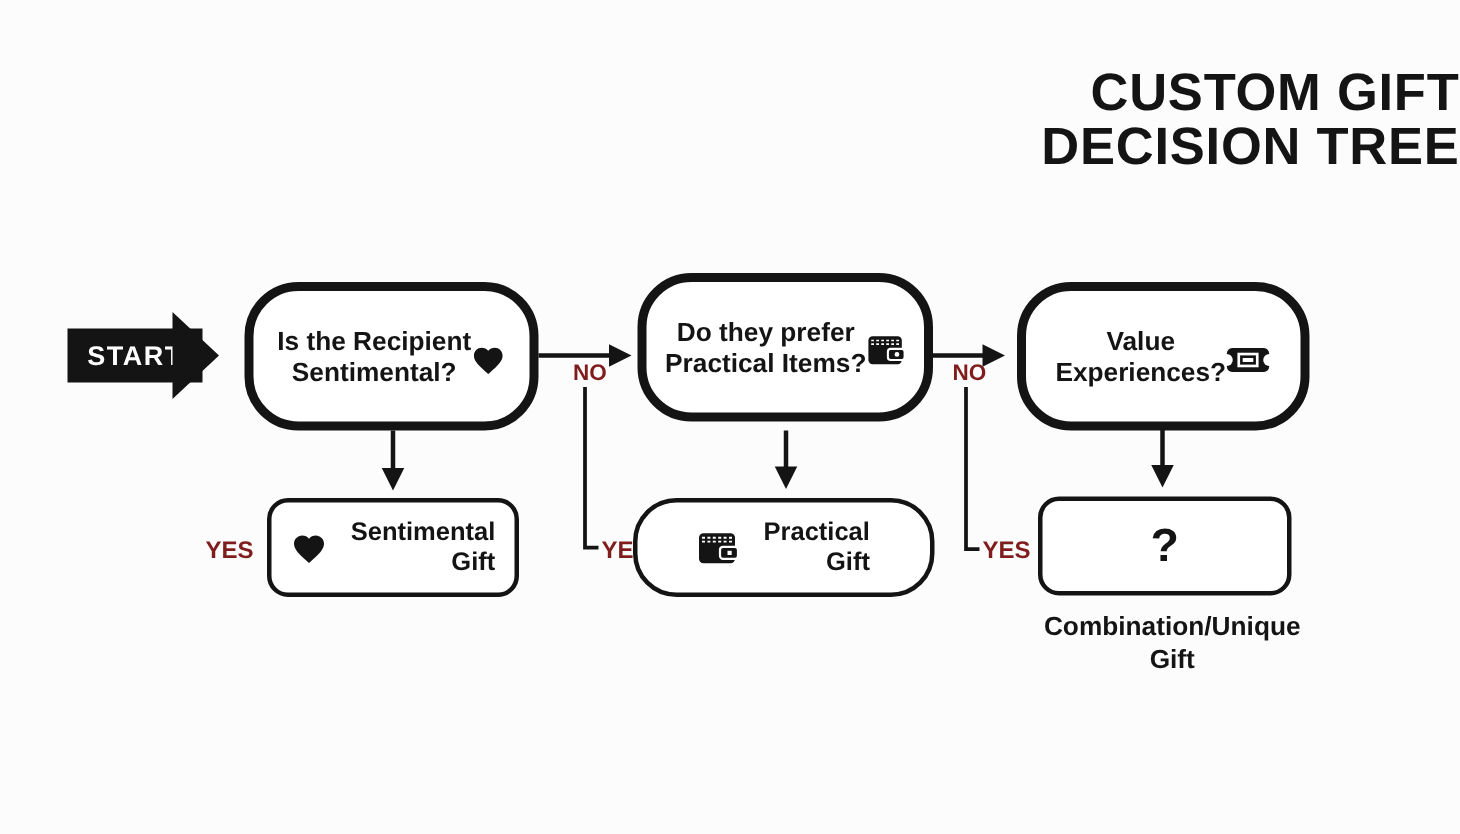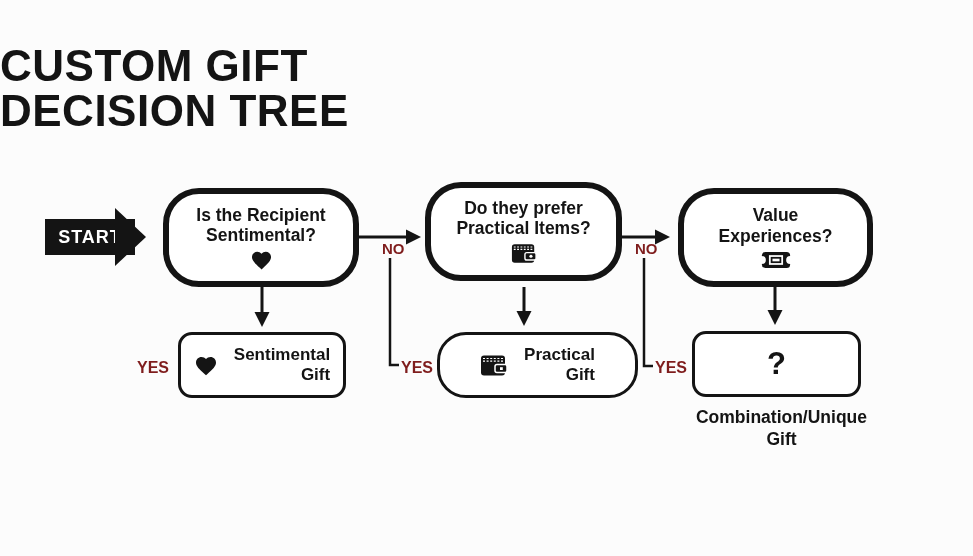--- a/index.html
+++ b/index.html
@@ -5,57 +5,57 @@
   html,body { margin:0; padding:0; background:#fcfcfc; }
   .canvas {
     position:relative; width:973px; height:556px;
     background:#fcfcfc; overflow:hidden;
     font-family:"Liberation Sans","DejaVu Sans",sans-serif;
     color:#141414;
   }
   
   .title {
     position:absolute; top:44px; left:0; width:973px;
-    text-align:left; font-weight:800; font-size:44px;
+    text-align:right; font-weight:800; font-size:35px;
     line-height:1.02; letter-spacing:0.5px; color:#141414;
   }
   
   .start { position:absolute; left:25px; top:208px; width:121px; height:58px; }
   .start-body {
     position:absolute; left:0; top:11px; width:90px; height:36px;
     background:#141414; display:flex; align-items:center; justify-content:center;margin-left:20px;
   }
   .start-head {
     position:absolute; left:90px; top:0; width:0; height:0;
     border-left:31px solid #141414;
     border-top:29px solid transparent;
     border-bottom:29px solid transparent;
   }
   .start-label { color:#ffffff; font-weight:800; font-size:18px; letter-spacing:1px; }
   
   .qbox {
     position:absolute; background:#ffffff;
     border:6px solid #141414; border-radius:36px;
-    display:flex; flex-direction:column; align-items:center; justify-content:center;
+    display:flex; align-items:center; justify-content:center;
     box-sizing:border-box;
   }
   .qbox1 { left:163px; top:188px; width:196px; height:99px; }
   .qbox2 { left:425px; top:182px; width:197px; height:99px; }
   .qbox3 { left:678px; top:188px; width:195px; height:99px; }
   .qtext { font-size:17.5px; font-weight:800; text-align:center; line-height:1.16; }
   .qicon { margin-top:4px; display:flex; align-items:center; justify-content:center; }
   
   .rbox {
     position:absolute; background:#ffffff;
     border:3px solid #141414; border-radius:14px;
     display:flex; align-items:center; justify-content:center; gap:16px;
     box-sizing:border-box;
   }
   .rbox1 { left:178px; top:332px; width:168px; height:66px; }
-  .rbox2 { left:437px; top:332px; width:201px; height:66px; border-width:3.5px;border-radius:29px; }
+  .rbox2 { left:422px; top:332px; width:201px; height:66px; border-width:3.5px;border-radius:29px; }
   .rbox3 { left:692px; top:331px; width:169px; height:66px; }
   .rtext { font-size:17px; font-weight:800; text-align:right; line-height:1.15; }
   .ricon { display:flex; align-items:center; justify-content:center; }
   .qmark { font-size:31px; font-weight:800; line-height:1; transform:translateY(-1px); }
   
   .edge-label { position:absolute; font-weight:700; font-size:15px; color:#7f1d1d; }
   .lbl-no1  { left:382px; top:240px; }
   .lbl-no2  { left:635px; top:240px; }
   .lbl-yes1 { left:137px; top:359px; font-size:16px; }
   .lbl-yes2 { left:401px; top:359px; font-size:16px; }

